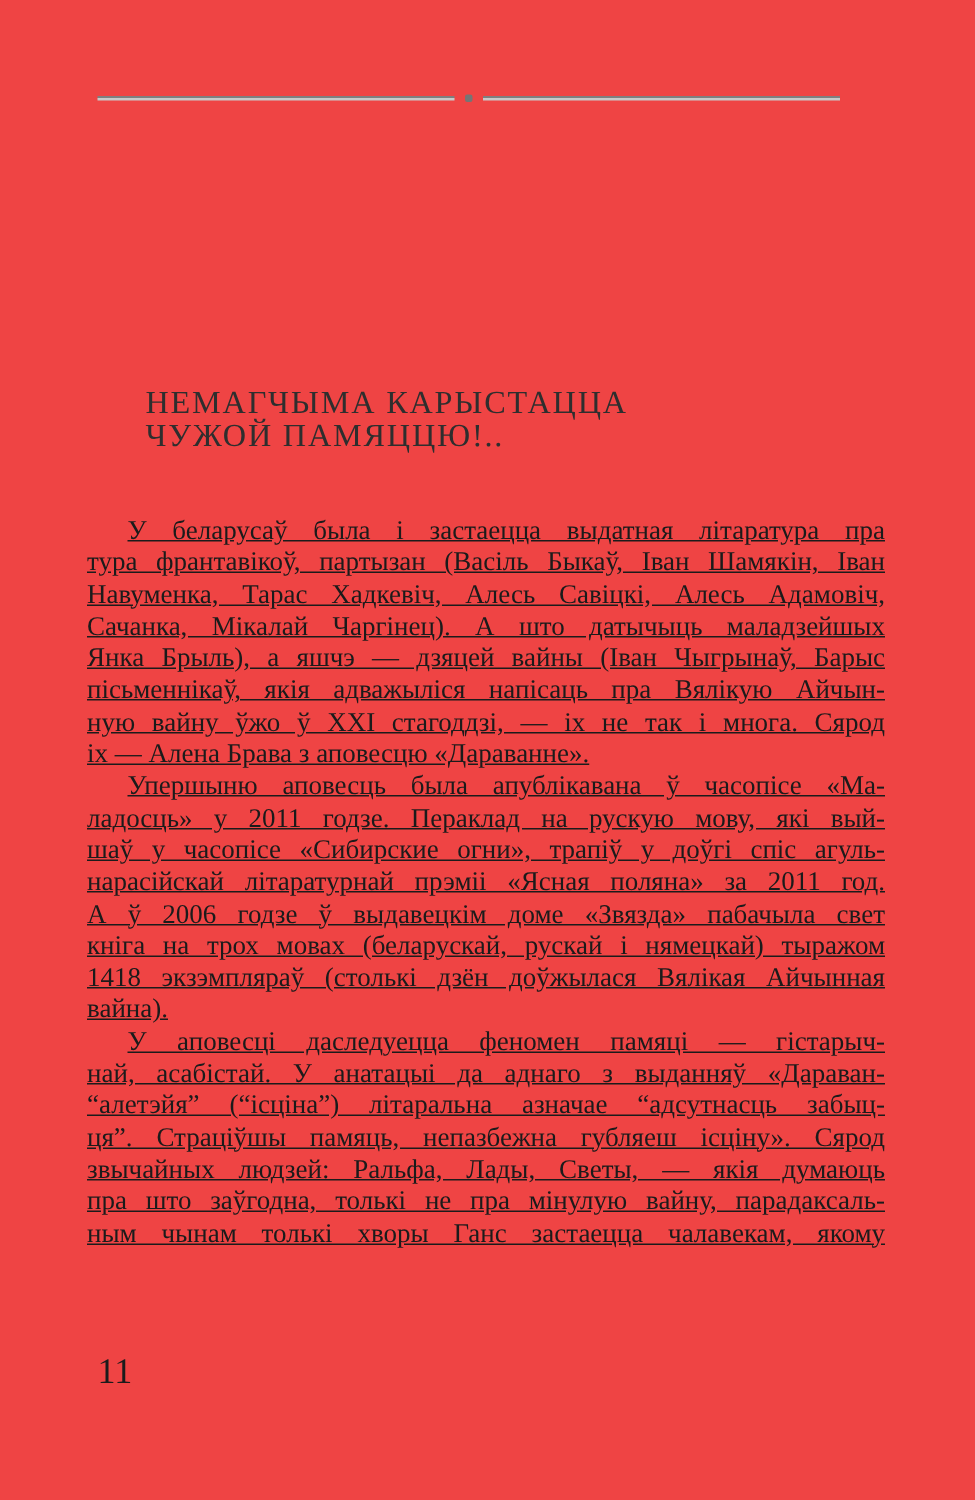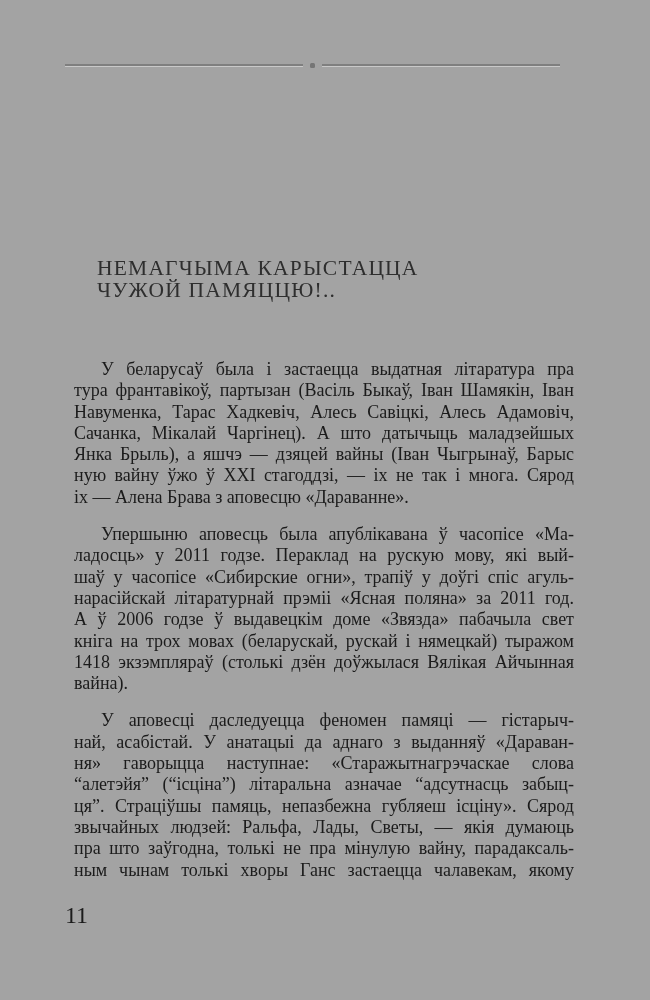--- a/index.html
+++ b/index.html
@@ -4,21 +4,21 @@
 <style>
   html, body { margin: 0; padding: 0; }
   body {
     width: 650px; height: 1000px;
     background: #f2f2f2;
     font-family: "Liberation Serif", serif;
   }
   .page {
     position: relative;
     width: 650px; height: 1000px;
-    background: #a3a3a3;
+    background: #ef4444;
     overflow: hidden;
   }
 
   
   .rule {
     position: absolute;
     left: 65px; top: 61px; width: 495px; height: 8px;
     display: flex; align-items: center; gap: 7px;
   }
   .rule-line {
@@ -46,21 +46,21 @@
   .title-line { display: block; }
 
   
   .bodytext {
     position: absolute;
     left: 58px; top: 343px; width: 532px;
     font-size: 18px;
     line-height: 21.3px;
     color: #1b1b1b;
   }
-  .para { margin: 16px; }
+  .para { margin: 0; text-decoration: underline; }
   .bline {
     text-align: justify;
     text-align-last: justify;
     text-justify: inter-word;
   }
   .bline.firstline { text-indent: 27px; }
   .bline.lastline { text-align-last: left; }
 
   
   .folio {
@@ -87,37 +87,37 @@
     <span class="title-line">ЧУЖОЙ ПАМЯЦЦЮ!..</span>
   </h1>
 
   <div class="bodytext">
       <div class="para">
         <div class="bline firstline">У беларусаў была і застаецца выдатная літаратура пра</div>
         <div class="bline">тура франтавікоў, партызан (Васіль Быкаў, Іван Шамякін, Іван</div>
         <div class="bline">Навуменка, Тарас Хадкевіч, Алесь Савіцкі, Алесь Адамовіч,</div>
         <div class="bline">Сачанка, Мікалай Чаргінец). А што датычыць маладзейшых</div>
         <div class="bline">Янка Брыль), а яшчэ — дзяцей вайны (Іван Чыгрынаў, Барыс</div>
+        <div class="bline">пісьменнікаў, якія адважыліся напісаць пра Вялікую Айчын-</div>
         <div class="bline">ную вайну ўжо ў XXI стагоддзі, — іх не так і многа. Сярод</div>
         <div class="bline lastline">іх — Алена Брава з аповесцю «Дараванне».</div>
       </div>
       <div class="para">
         <div class="bline firstline">Упершыню аповесць была апублікавана ў часопісе «Ма-</div>
         <div class="bline">ладосць» у 2011 годзе. Пераклад на рускую мову, які вый-</div>
         <div class="bline">шаў у часопісе «Сибирские огни», трапіў у доўгі спіс агуль-</div>
         <div class="bline">нарасійскай літаратурнай прэміі «Ясная поляна» за 2011 год.</div>
         <div class="bline">А ў 2006 годзе ў выдавецкім доме «Звязда» пабачыла свет</div>
         <div class="bline">кніга на трох мовах (беларускай, рускай і нямецкай) тыражом</div>
         <div class="bline">1418 экзэмпляраў (столькі дзён доўжылася Вялікая Айчынная</div>
         <div class="bline lastline">вайна).</div>
       </div>
       <div class="para">
         <div class="bline firstline">У аповесці даследуецца феномен памяці — гістарыч-</div>
         <div class="bline">най, асабістай. У анатацыі да аднаго з выданняў «Дараван-</div>
-        <div class="bline">ня» гаворыцца наступнае: «Старажытнагрэчаскае слова</div>
         <div class="bline">“алетэйя” (“ісціна”) літаральна азначае “адсутнасць забыц-</div>
         <div class="bline">ця”. Страціўшы памяць, непазбежна губляеш ісціну». Сярод</div>
         <div class="bline">звычайных людзей: Ральфа, Лады, Светы, — якія думаюць</div>
         <div class="bline">пра што заўгодна, толькі не пра мінулую вайну, парадаксаль-</div>
         <div class="bline">ным чынам толькі хворы Ганс застаецца чалавекам, якому</div>
       </div>
     </div>
 
   <div class="folio">11</div>
 

